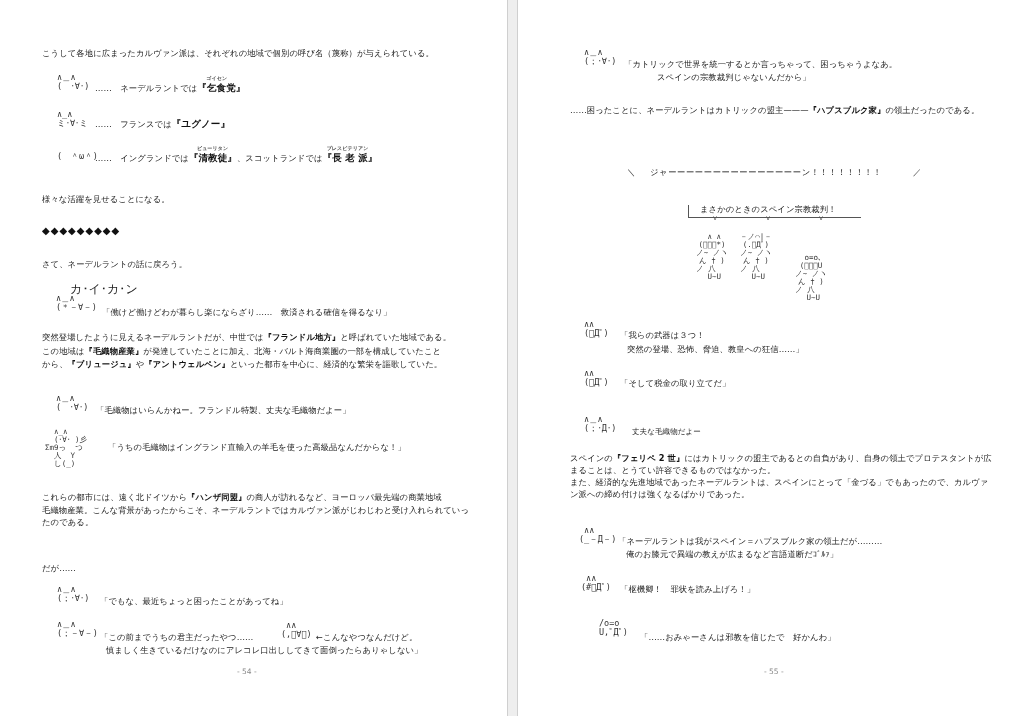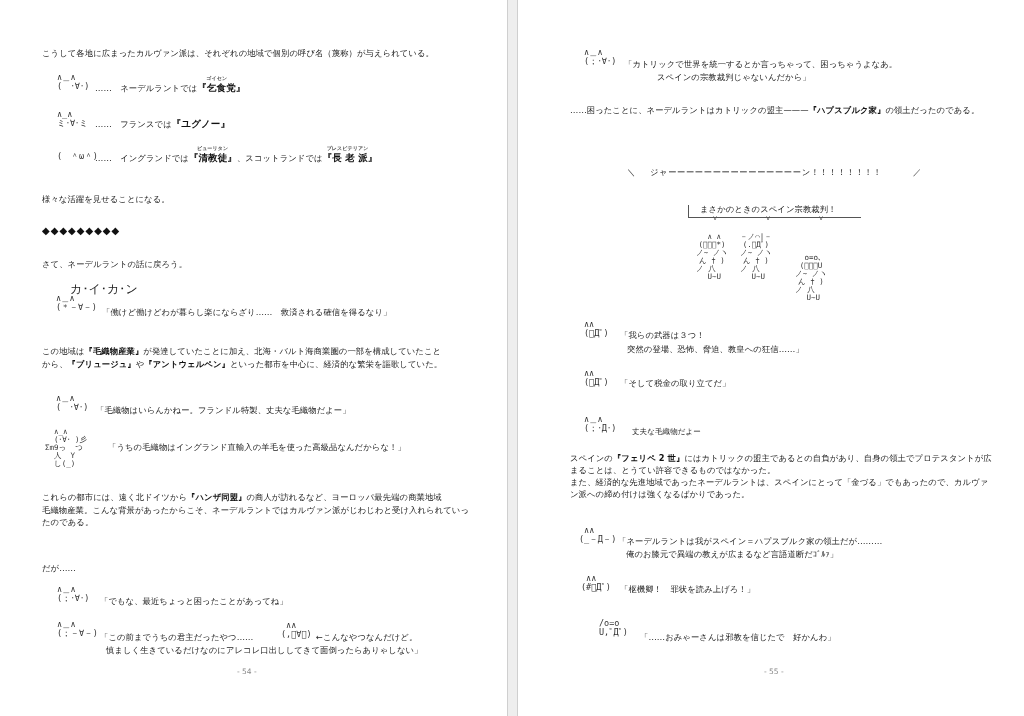--- a/index.html
+++ b/index.html
@@ -60,20 +60,21 @@
 
   <div class="abs diamonds" style="left:42px; top:225px;">◆◆◆◆◆◆◆◆◆</div>
 
   <div class="abs txt" style="left:42px; top:258px;">さて、ネーデルラントの話に戻ろう。</div>
 
   <div class="abs txt" style="left:70px; top:283px; font-size:12px;">カ･イ･カ･ン</div>
   <div class="abs aa" style="left:56px; top:294px;">∧＿∧
 (＊－∀－)</div>
   <div class="abs txt" style="left:102px; top:306px;">「働けど働けどわが暮らし楽にならざり……　救済される確信を得るなり」</div>
 
+  <div class="abs txt" style="left:42px; top:331px;"><span>突然登場したように見えるネーデルラントだが、中世では</span><b>『フランドル地方』</b><span>と呼ばれていた地域である。</span></div>
   <div class="abs txt" style="left:42px; top:345px;"><span>この地域は</span><b>『毛織物産業』</b><span>が発達していたことに加え、北海・バルト海商業圏の一部を構成していたこと</span></div>
   <div class="abs txt" style="left:42px; top:358px;"><span>から、</span><b>『ブリュージュ』</b><span>や</span><b>『アントウェルペン』</b><span>といった都市を中心に、経済的な繁栄を謳歌していた。</span></div>
 
   <div class="abs aa" style="left:56px; top:394px;">∧＿∧
 (　･∀･)</div>
   <div class="abs txt" style="left:96px; top:404px;">「毛織物はいらんかねー。フランドル特製、丈夫な毛織物だよー」</div>
 
   <div class="abs aa-s" style="left:45px; top:428px;">  ∧_∧
   (･∀･ )彡
 Σm9っ  つ

